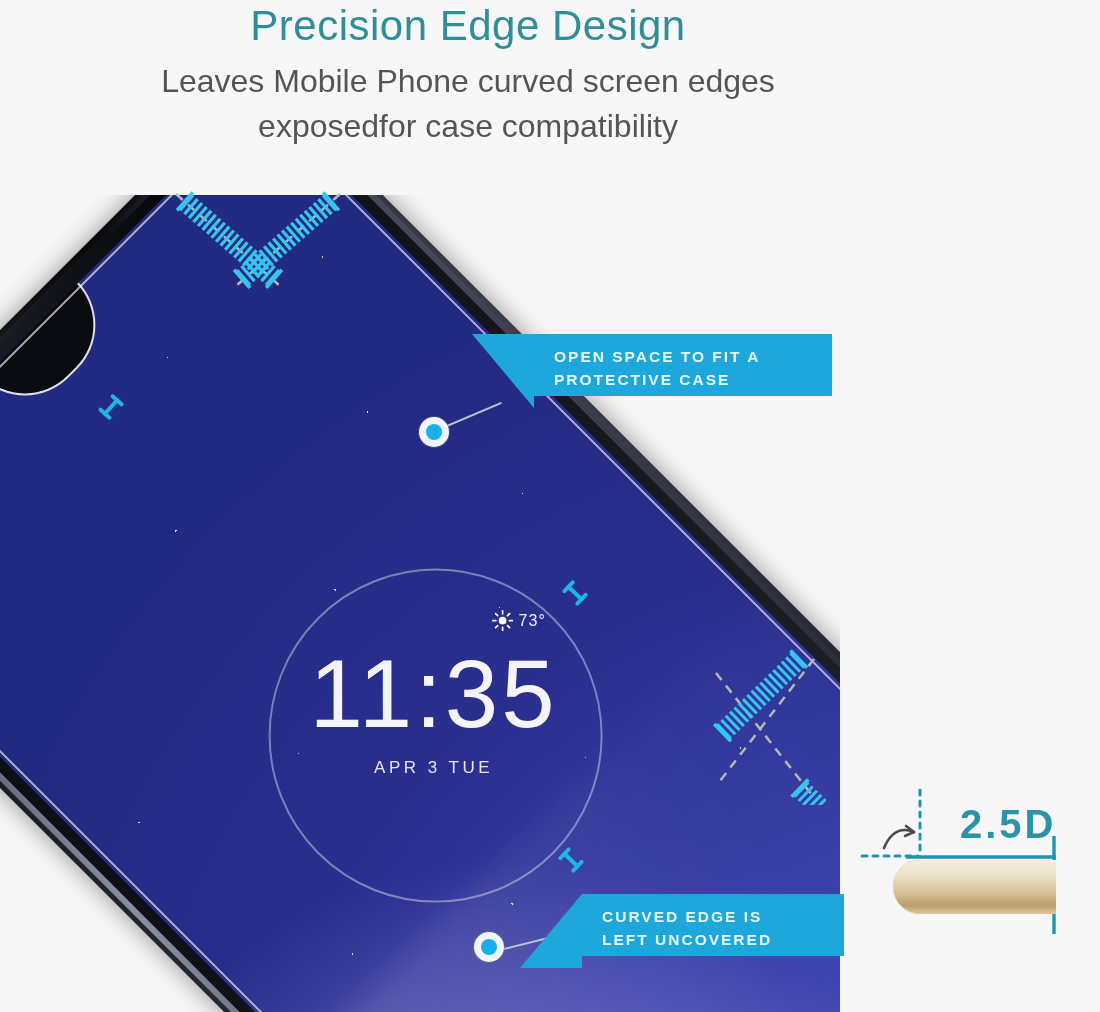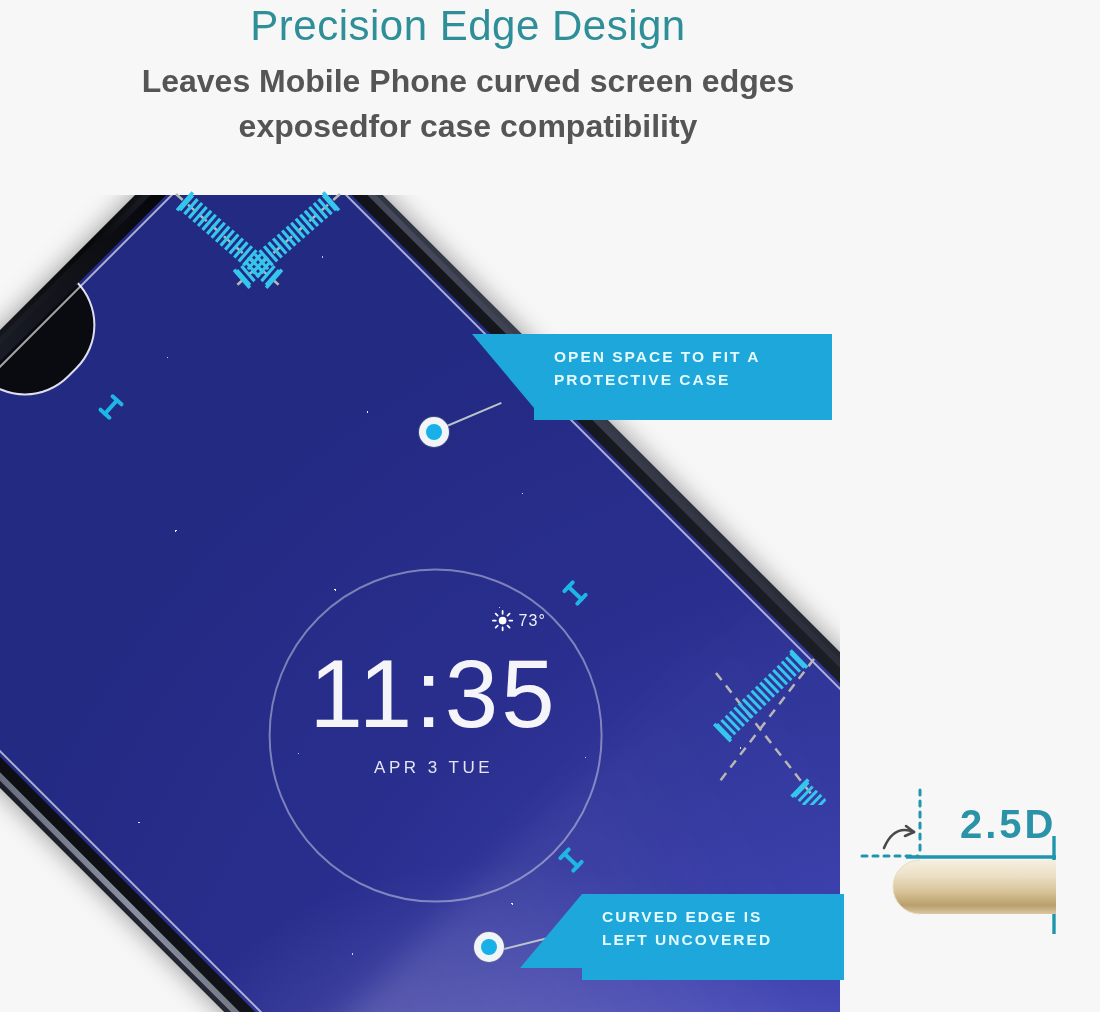--- a/index.html
+++ b/index.html
@@ -37,21 +37,21 @@
     line-height: 1.12;
   }
   #subtitle {
     margin: 0;
     padding-top: 10px;
     font-size: 32px;
     font-weight: 400;
     color: #555555;
     line-height: 1.42;
   }
-  #subtitle .sub-line { display: block; font-weight: bold; }
+  #subtitle .sub-line { display: block; }
 
   
   #phone-stage {
     position: absolute;
     left: 0;
     top: 195px;
     width: 840px;
     height: 817px;
     overflow: hidden;
     z-index: 10;
@@ -217,21 +217,21 @@
     z-index: 35;
   }
   .callout-banner {
     position: relative;
     background: #1ea7da;
     color: #e6fbff;
     font-size: 15.5px;
     font-weight: 700;
     letter-spacing: 2.0px;
     line-height: 1.48;
-    padding: 12px 16px 28px 20px;
+    padding: 12px 16px 4px 20px;
     text-align: left;
   }
   .callout-banner .cl-line { display: block; white-space: nowrap; }
   .callout-left-notch {
     position: absolute;
     left: -62px;
     top: 0;
     width: 0; height: 0;
     border-style: solid;
     border-width: 0 62px 74px 0;

